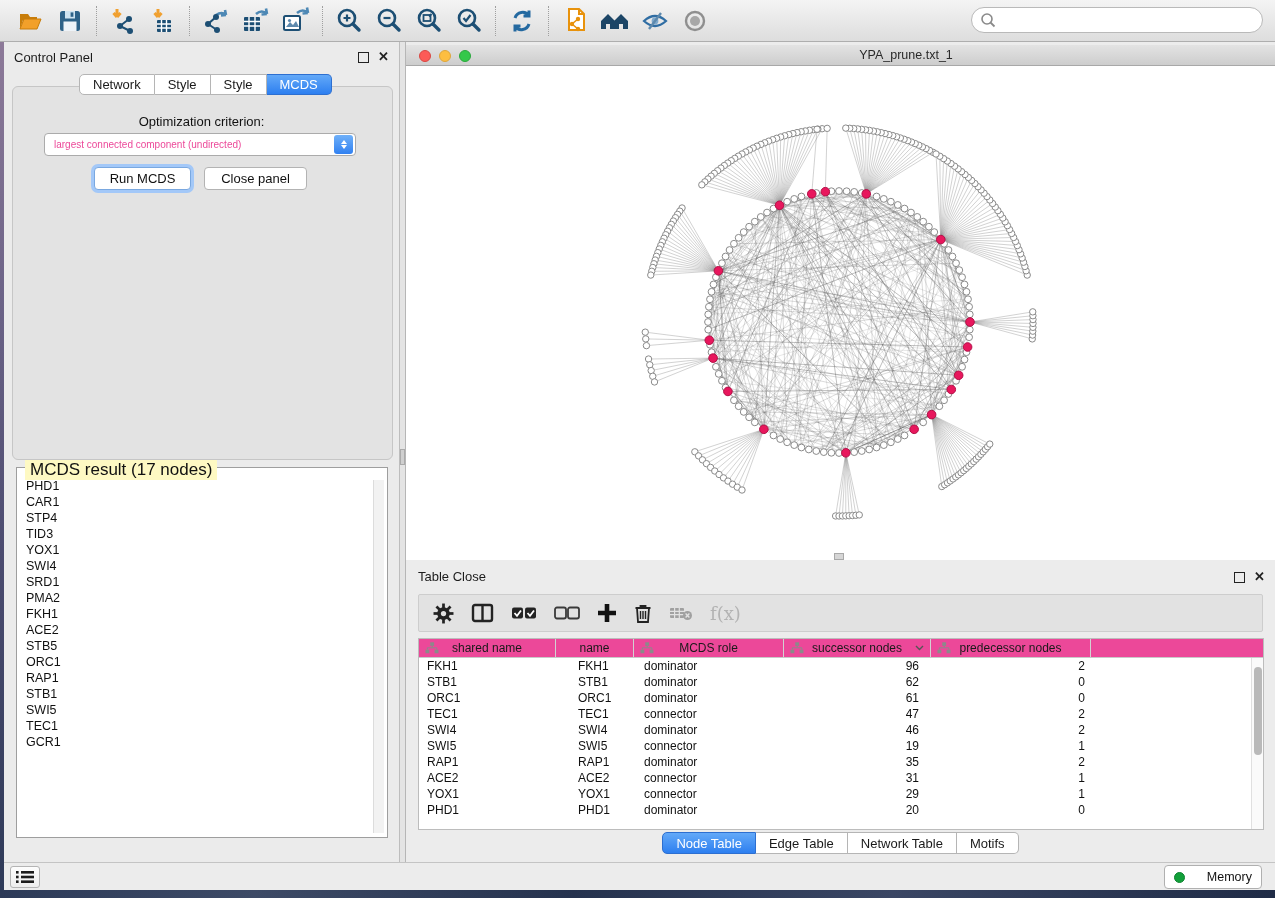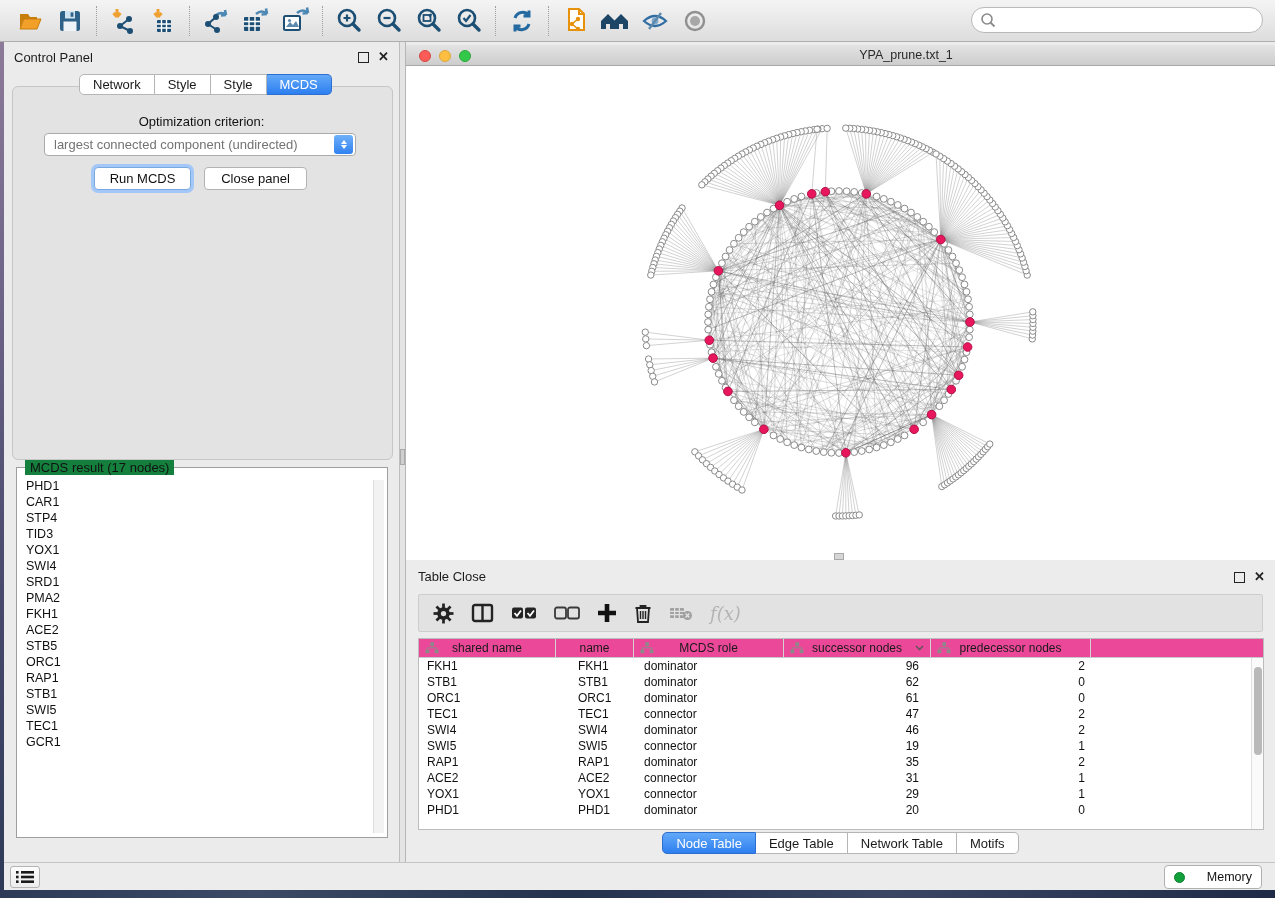--- a/index.html
+++ b/index.html
@@ -38,34 +38,34 @@
   #cp-tabs { left:75px; top:32px; }
   .seg { height:21px; padding:0 13px; display:flex; align-items:center; justify-content:center;
     background:#fff; border:1px solid #b5b5b5; border-left:none; font-size:13px; color:#1a1a1a; }
   .seg:first-child { border-left:1px solid #b5b5b5; border-radius:5px 0 0 5px; }
   .seg:last-child { border-radius:0 5px 5px 0; }
   .seg.active { background:linear-gradient(#63a9f8,#2d7ff0); border-color:#2d6fd0; color:#fff; }
 
   #opt-label { position:absolute; left:0; top:72px; width:100%; text-align:center; font-size:13px; color:#111; }
   #criterion-select { position:absolute; left:40px; top:91px; width:312px; height:23px;
     background:#fff; border:1px solid #ababab; border-radius:4px; display:flex; align-items:center; }
-  #criterion-value { flex:1; font-size:13px; color:#737373; padding-left:9px; white-space:nowrap; }
+  #criterion-value { flex:1; font-size:10px; color:#ec4899; padding-left:9px; white-space:nowrap; }
   #criterion-stepper { width:19px; height:19px; margin-right:2px; border-radius:3px;
     background:linear-gradient(#6fb0f9,#3181f1); display:flex; flex-direction:column; align-items:center; justify-content:center; gap:1px; }
   .chev { width:0; height:0; border-left:3.5px solid transparent; border-right:3.5px solid transparent; }
   .chev.up { border-bottom:4px solid #fff; } .chev.down { border-top:4px solid #fff; }
 
   .cp-btn { position:absolute; top:125px; height:23px; background:#fff; border:1px solid #b3b3b3;
     border-radius:4px; font-size:13px; color:#111; display:flex; align-items:center; justify-content:center; }
   #run-mcds-btn { left:90px; width:97px; box-shadow:0 0 0 3px #a3c8f8; border-color:#7aa8e0; }
   #close-panel-btn { left:200px; width:103px; }
 
   #mcds-fieldset { position:absolute; left:12px; top:425px; width:372px; height:371px;
     background:#fff; border:1px solid #9e9e9e; }
-  #mcds-legend { position:absolute; left:8px; top:-8px; background:#15803d; padding:0 5px; font-size:13px; color:#111; }
+  #mcds-legend { position:absolute; left:8px; top:-8px; background:#fef9c3; padding:0 5px; font-size:17px; color:#111; }
   #mcds-list { position:absolute; left:4px; top:10px; width:352px; bottom:4px; overflow:hidden; }
   .mcds-item { font-size:12.5px; color:#111; line-height:16px; padding-left:5px; }
   #mcds-scroll { position:absolute; right:3px; top:12px; bottom:4px; width:11px; background:#f2f2f2; border-left:1px solid #dcdcdc; }
 
   
   #vsplit { left:400px; top:42px; width:6px; height:820px; background:#e4e4e4; border-right:1px solid #b6b6b6; }
   #vsplit-handle { position:absolute; left:0; top:407px; width:5px; height:16px; background:#cfcfcf; border:1px solid #aaa; }
 
   
   #net-titlebar { left:406px; top:45px; width:869px; height:21px;
@@ -78,21 +78,21 @@
   #net-canvas { left:406px; top:66px; width:869px; height:494px; background:#fff; }
   #net-hsplit-handle { left:834px; top:553px; width:10px; height:7px; background:#d6d6d6; border:1px solid #a9a9a9; }
 
   
   #table-panel { left:406px; top:561px; width:869px; height:301px; background:#ececec; }
   #tp-titlebar { position:absolute; left:0; top:7px; width:100%; height:18px; }
   #tp-title { position:absolute; left:12px; top:1px; font-size:13px; color:#1c1c1c; }
   #tp-toolbar { position:absolute; left:12px; top:33px; width:845px; height:38px;
     background:#e2e2e2; border:1px solid #cdcdcd; border-radius:2px; display:flex; align-items:center; gap:17px; padding-left:14px; }
   .tpbtn { display:flex; align-items:center; justify-content:center; height:30px; }
-  #fx-icon { font-family:"DejaVu Serif",serif; font-style:italic; font-size:18px; color:#b3b3b3; }
+  #fx-icon { font-family:"DejaVu Serif",serif; font-size:18px; color:#b3b3b3; }
 
   #node-table { position:absolute; left:12px; top:77px; width:846px; height:192px;
     background:#fff; border:1px solid #bcbcbc; }
   #tbl-head { position:absolute; left:0; top:0; right:0; height:19px; background:#ec4899; border-bottom:1px solid #c9c9c9; display:flex; }
   .hcell { position:relative; height:100%; border-right:1px solid #d2d2d2; display:flex; align-items:center; justify-content:center; font-size:12px; color:#1a1a1a; }
   .hcell .tree-ic { position:absolute; left:6px; top:3px; }
   .hcell .sort-ic { position:absolute; right:6px; top:6px; }
   .c1{width:137px}.c2{width:78px}.c3{width:150px}.c4{width:147px}.c5{width:160px}
   .hfiller { flex:1; border-right:none; }
   #tbl-body { position:absolute; left:0; top:19px; right:12px; bottom:0; }

